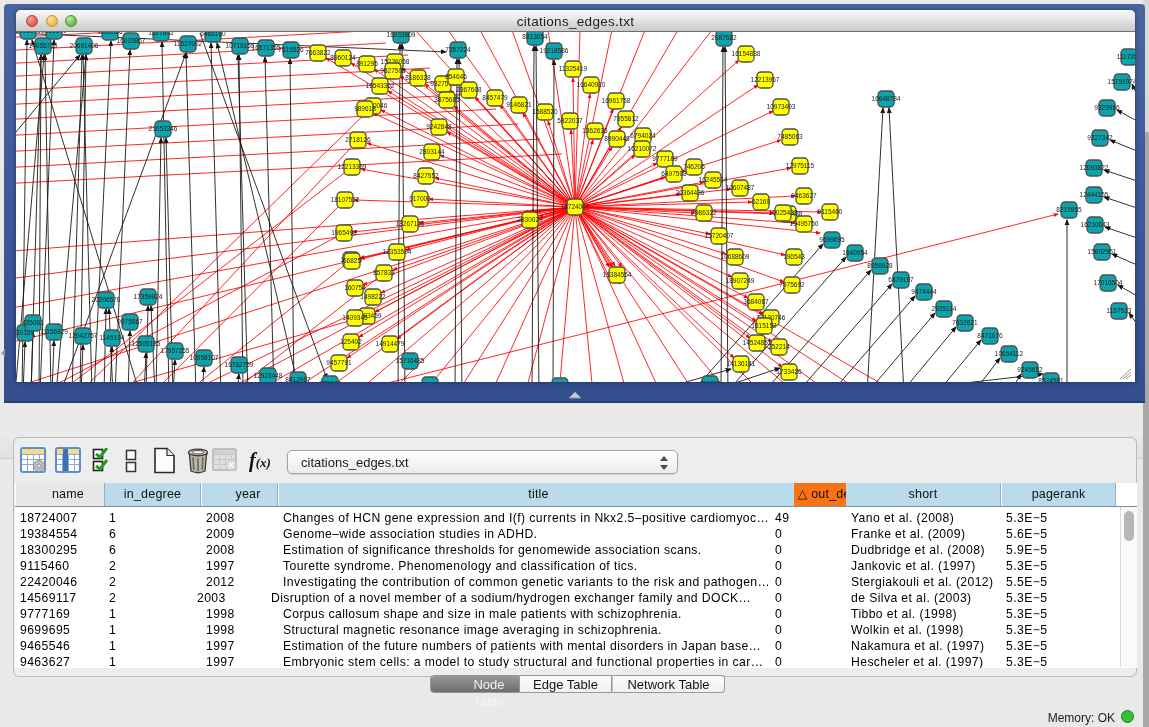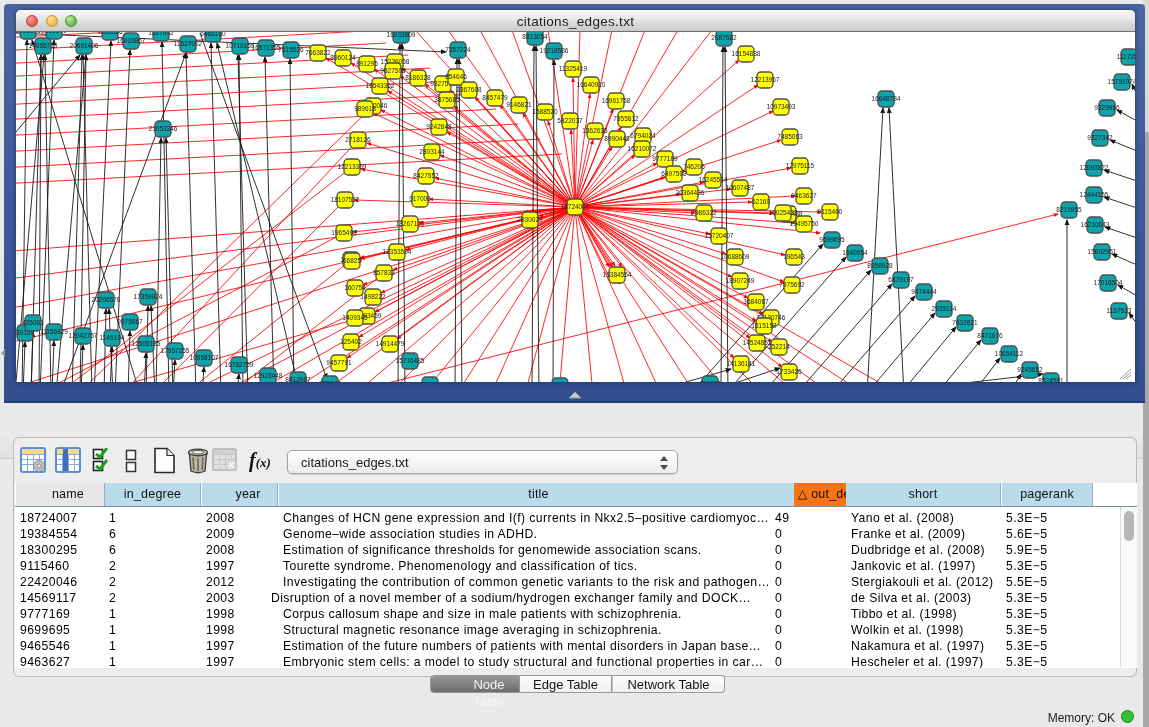--- a/index.html
+++ b/index.html
@@ -684,21 +684,21 @@
         </div>
       </div>
       <div id="tablewrap" class="abs">
         <div id="thead" class="abs">
             <div class="hc" style="left:1px;width:89px;background:#e7e7e7;padding-left:16px">name</div>
             <div class="hc" style="left:90px;width:96px;background:#badbea;">in_degree</div>
             <div class="hc" style="left:187px;width:76px;background:#badbea;padding-left:17px;">year</div>
             <div class="hc" style="left:264px;width:520px;background:#badbea;">title</div>
             <div class="hc" style="left:756px;width:74px;background:#f97316;margin-left:23px;">△ out_de…</div>
             <div class="hc" style="left:831px;width:155px;background:#badbea;">short</div>
-            <div class="hc" style="left:987px;width:91px;background:#badbea;">pagerank</div>
+            <div class="hc" style="left:987px;width:114px;background:#badbea;">pagerank</div>
           </div>
         <div class="rows abs">
             <div class="tr" style="top:3px">
               <span style="left:5px">18724007</span>
               <span style="left:94px">1</span>
               <span style="left:191px">2008</span>
               <span style="left:268px">Changes of HCN gene expression and I(f) currents in Nkx2.5–positive cardiomyoc…</span>
               <span style="left:760px">49</span>
               <span style="left:836px">Yano et al. (2008)</span>
               <span style="left:991px">5.3E−5</span>
@@ -735,21 +735,21 @@
               <span style="left:94px">2</span>
               <span style="left:191px">2012</span>
               <span style="left:268px">Investigating the contribution of common genetic variants to the risk and pathogen…</span>
               <span style="left:760px">0</span>
               <span style="left:836px">Stergiakouli et al. (2012)</span>
               <span style="left:991px">5.5E−5</span>
             </div>
             <div class="tr" style="top:83px">
               <span style="left:5px">14569117</span>
               <span style="left:94px">2</span>
-              <span style="left:191px">2003</span>
+              <span style="left:182px">2003</span>
               <span style="left:256px">Disruption of a novel member of a sodium/hydrogen exchanger family and DOCK…</span>
               <span style="left:760px">0</span>
               <span style="left:836px">de Silva et al. (2003)</span>
               <span style="left:991px">5.3E−5</span>
             </div>
             <div class="tr" style="top:99px">
               <span style="left:5px">9777169</span>
               <span style="left:94px">1</span>
               <span style="left:191px">1998</span>
               <span style="left:268px">Corpus callosum shape and size in male patients with schizophrenia.</span>

